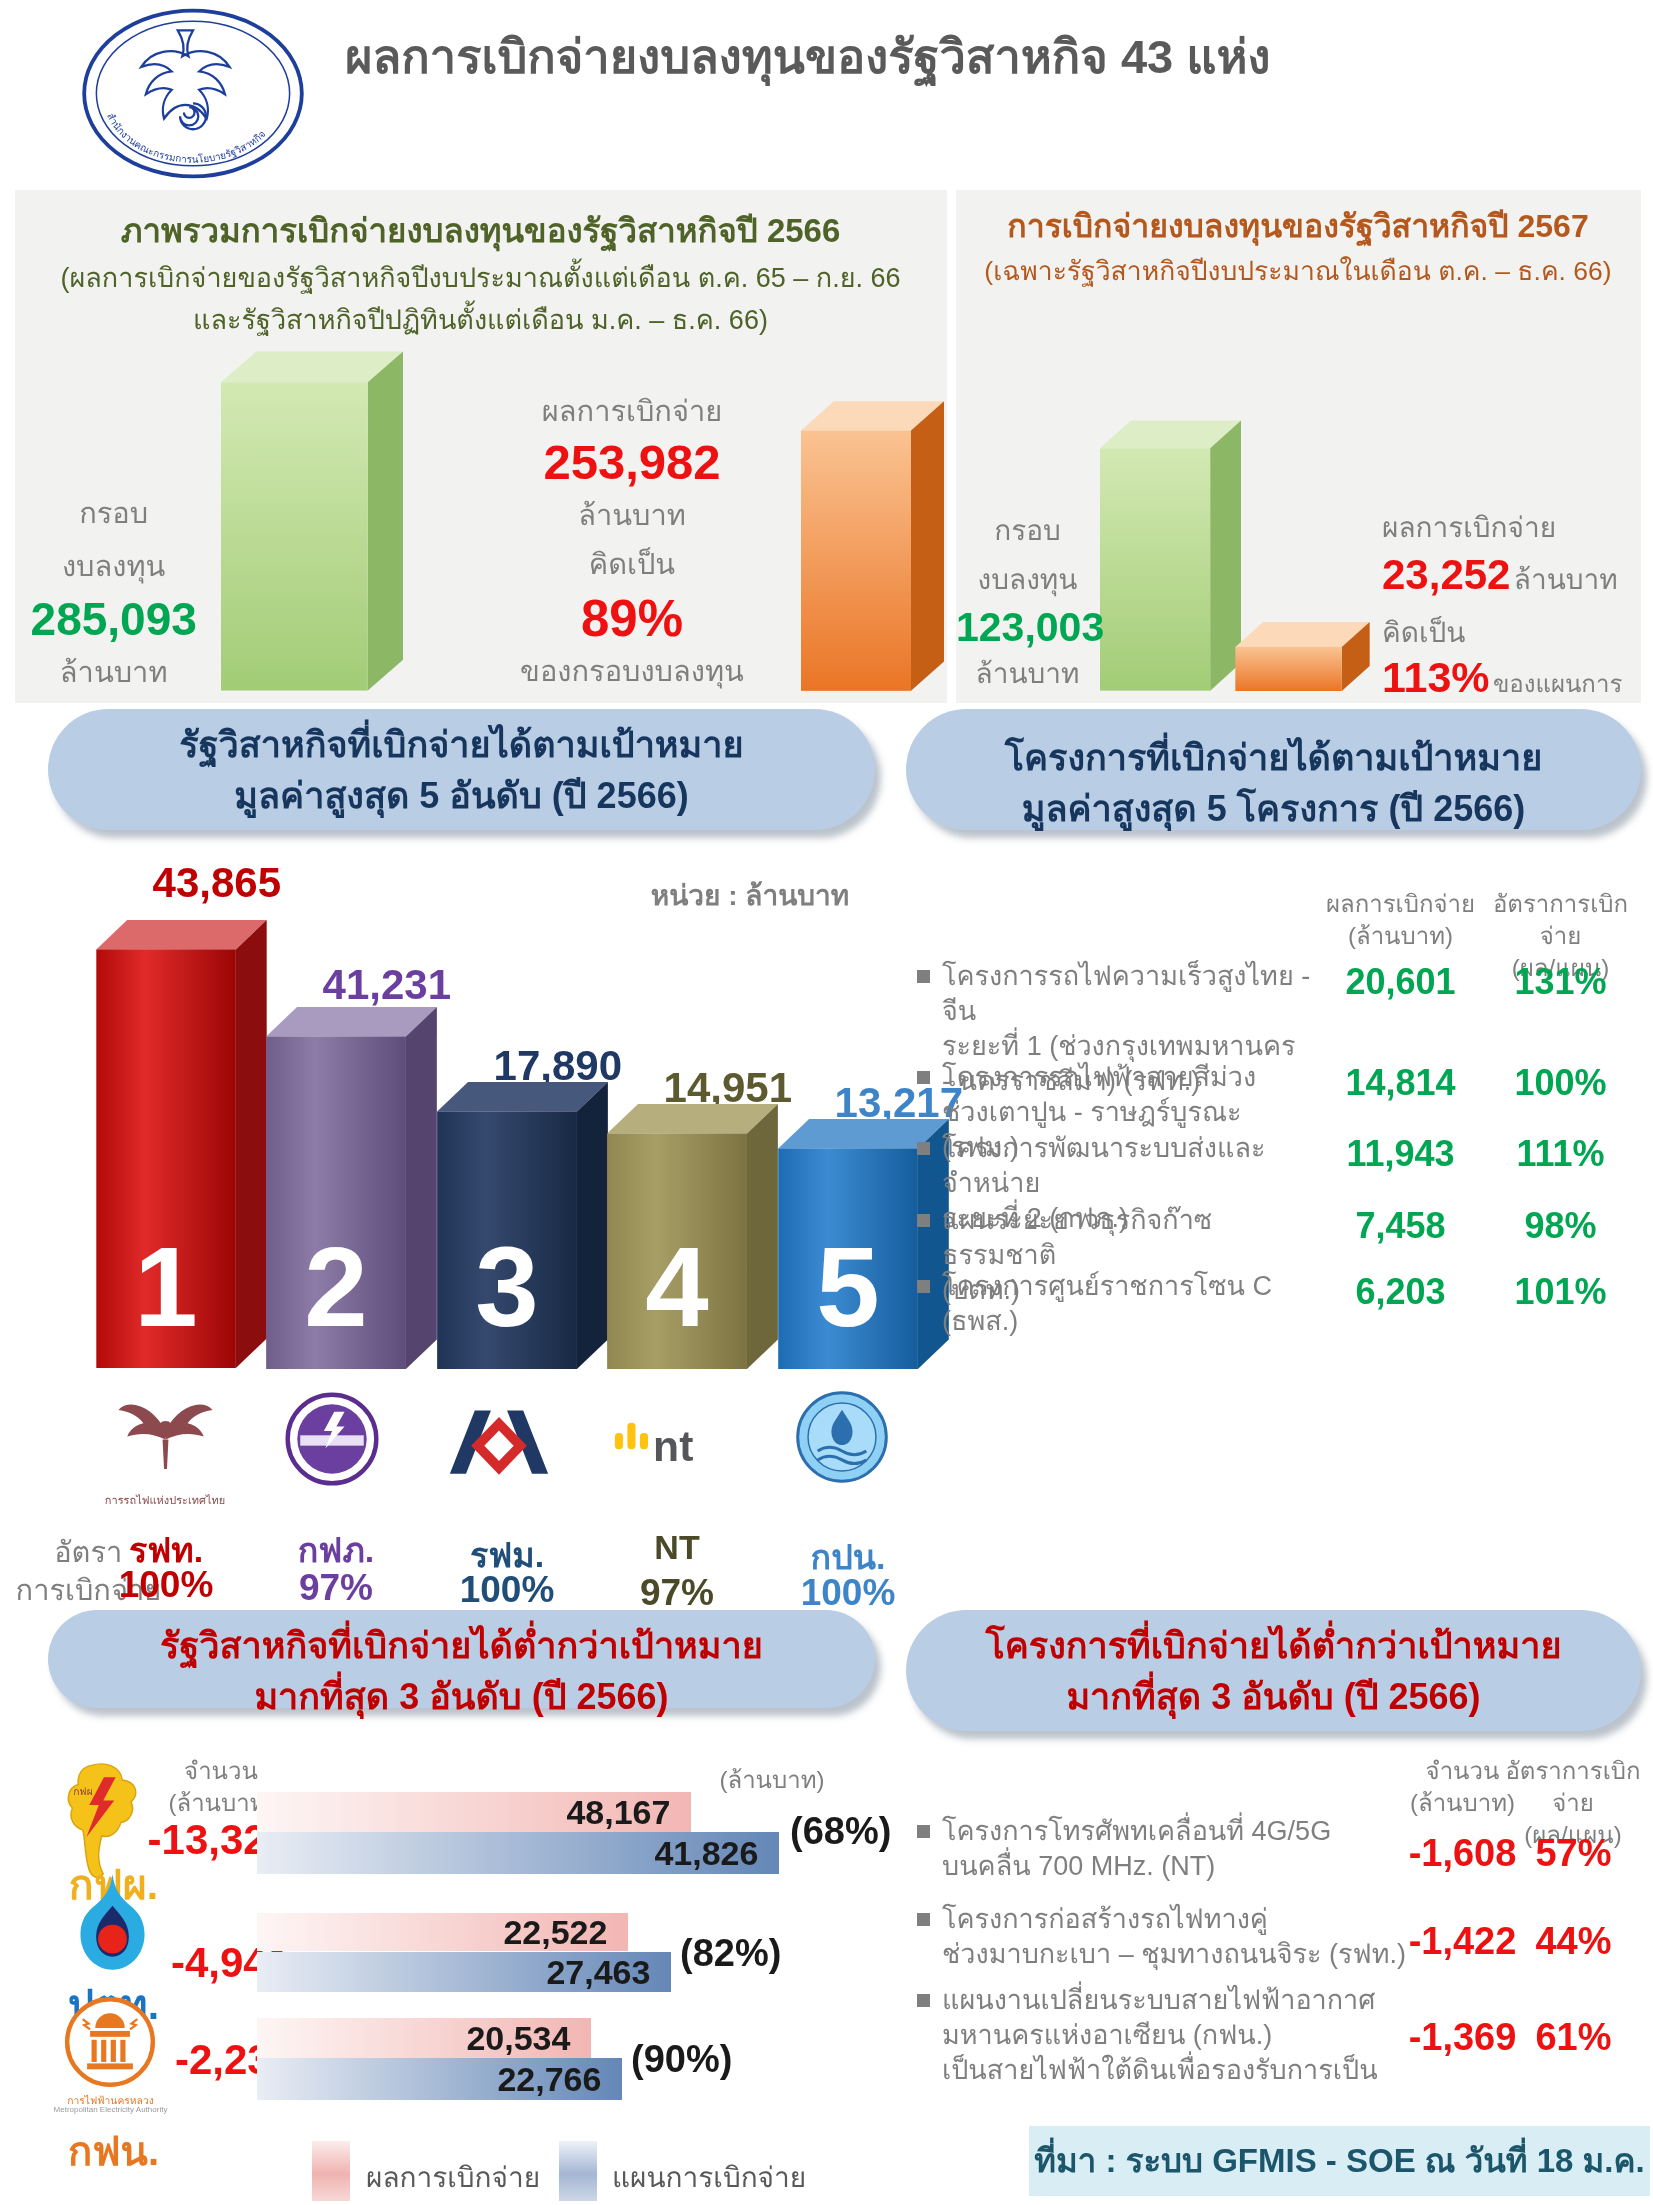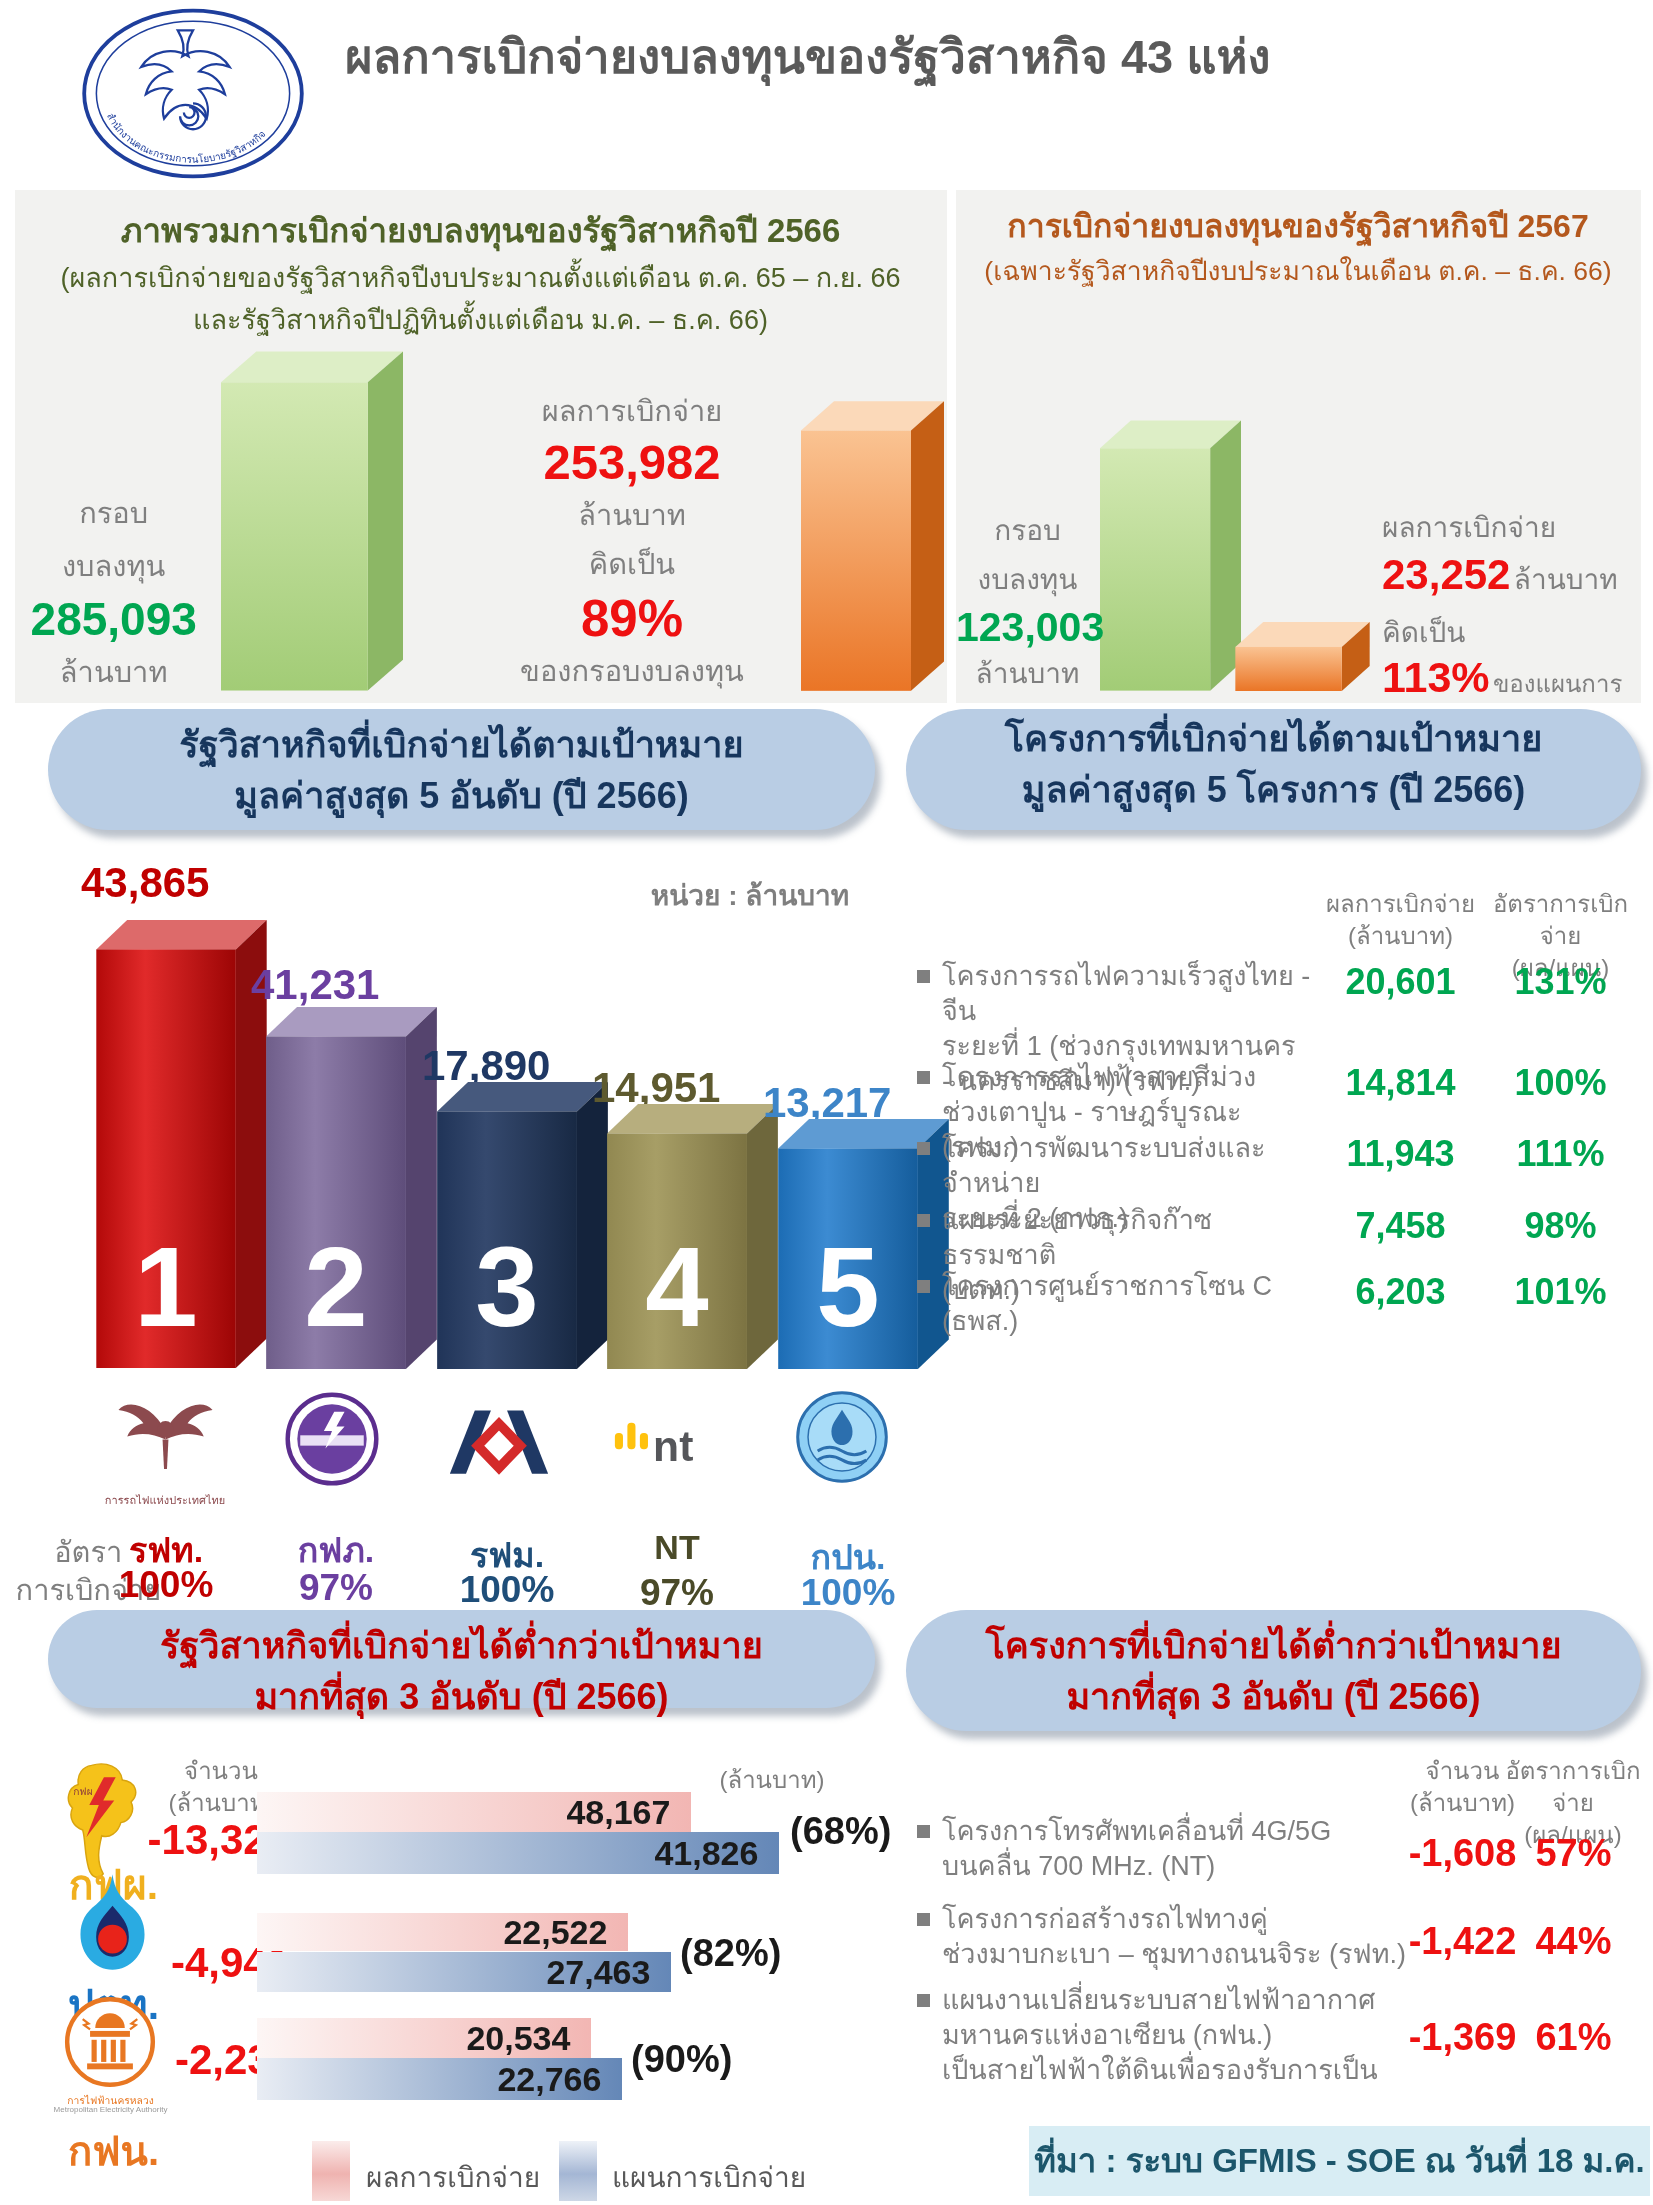--- a/index.html
+++ b/index.html
@@ -18,21 +18,21 @@
   .bright-red{color:#ee1111;}
   .proj-line{font-size:27px;line-height:35px;color:#7f7f7f;}
   .proj-val{font-size:36px;font-weight:bold;color:#00a651;text-align:center;}
   .proj-val-red{font-size:38px;font-weight:bold;color:#ee1111;text-align:center;}
   .colhead{font-size:24px;line-height:32px;color:#7f7f7f;text-align:center;}
   .bullet{width:12.5px;height:12.5px;background:#7f7f7f;}
   .hbar{display:flex;align-items:center;justify-content:flex-end;padding-right:20.6px;box-sizing:border-box;font-size:34px;font-weight:bold;color:#1a1a1a;}
   .hbar-pink{background:linear-gradient(90deg,#fdf6f5 0%,#f2b6b3 100%);}
   .hbar-blue{background:linear-gradient(90deg,#e9edf4 0%,#6487b7 100%);}
   .rank{color:#ffffff;font-size:114px;font-weight:bold;text-align:center;line-height:147px;}
-  .barval{font-size:42px;font-weight:bold;text-align:left;}
+  .barval{font-size:42px;font-weight:bold;text-align:right;}
   .entname{font-size:34px;font-weight:bold;text-align:center;}
   .entpct{font-size:37px;font-weight:bold;text-align:center;}
   .ov-label{font-size:29px;line-height:53px;color:#7f7f7f;text-align:center;}
   .legend-label{font-size:28px;color:#595959;}
 </style>
 </head>
 <body>
 
 <div id="page">
 
@@ -153,21 +153,21 @@
     <div style="line-height:54px"><span class="b bright-red" style="font-size:42px">23,252</span> <span class="gray" style="font-size:28px">ล้านบาท</span></div>
     <div class="gray" style="font-size:28px;line-height:41px">คิดเป็น</div>
     <div style="line-height:49px"><span class="b bright-red" style="font-size:43px">113%</span> <span class="gray" style="font-size:24px">ของแผนการเบิกจ่าย</span></div>
   </div>
 
   <div class="abs pill" style="left:48px;top:709px;width:827px;height:121px">
     <div class="pill-title-navy" style="margin-top:10.3px">รัฐวิสาหกิจที่เบิกจ่ายได้ตามเป้าหมาย</div>
     <div class="pill-title-navy">มูลค่าสูงสุด 5 อันดับ (ปี 2566)</div>
   </div>
   <div class="abs pill" style="left:906px;top:709px;width:735px;height:121px">
-    <div class="pill-title-navy" style="margin-top:4px">โครงการที่เบิกจ่ายได้ตามเป้าหมาย</div>
+    <div class="pill-title-navy" style="margin-top:23px">โครงการที่เบิกจ่ายได้ตามเป้าหมาย</div>
     <div class="pill-title-navy">มูลค่าสูงสุด 5 โครงการ (ปี 2566)</div>
   </div>
 
   <div class="abs b c gray" style="left:625px;top:873px;width:250px;font-size:28px">หน่วย : ล้านบาท</div>
 
   <div class="abs barval" style="left:81px;top:859px;width:200px;color:#c00000">43,865</div>
   <div class="abs" style="left:96px;top:920px">
     <svg width="171" height="448" viewBox="0 0 232 610">
       <polygon points="0,40 190,40 232,0 42,0" fill="#dd6a6a"></polygon>
       <polygon points="190,40 232,0 232,570 190,610" fill="#8c0d0d"></polygon>

